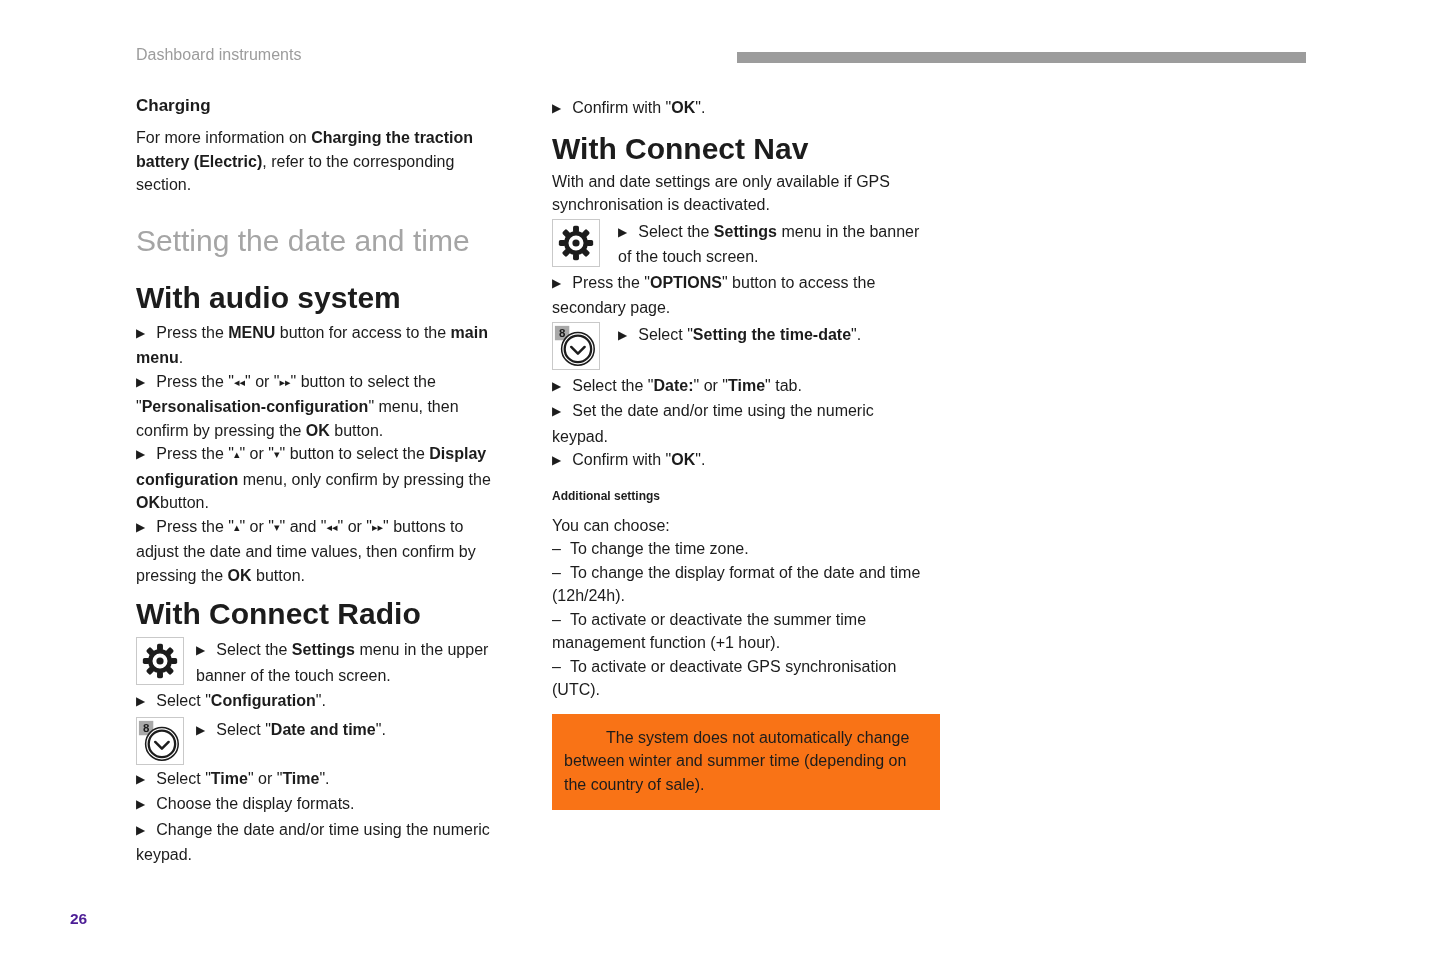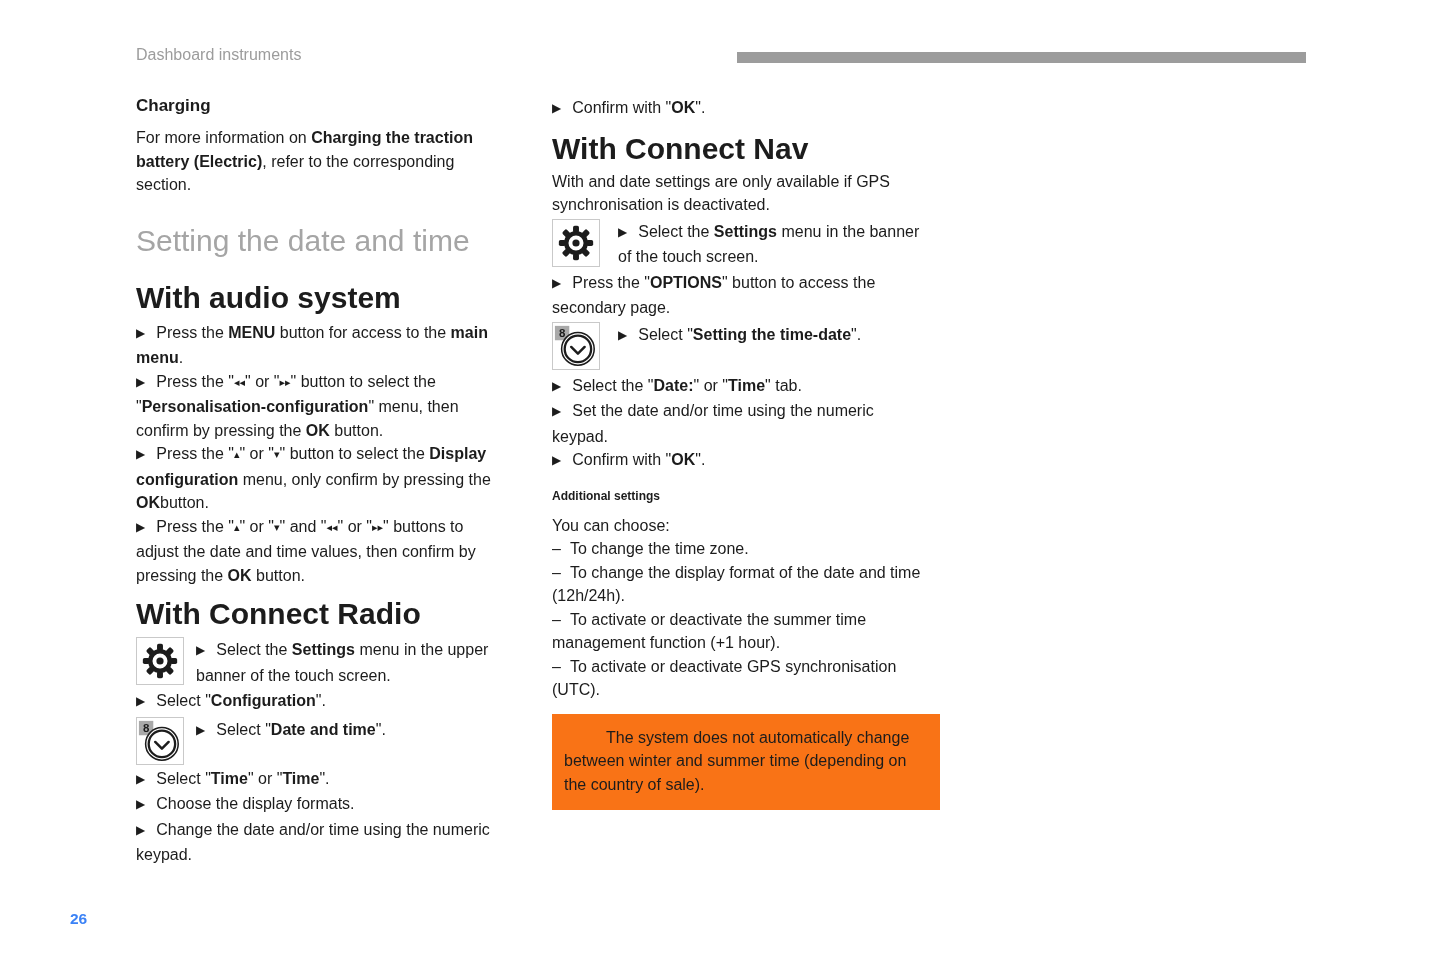--- a/index.html
+++ b/index.html
@@ -40,21 +40,21 @@
   .icon-row .row-text { padding-top:1px; }
 
   .info-box {
     margin-top:12px; background:#f97316; padding:12px 28px 14px 12px;
     box-sizing:border-box; width:388px;
   }
   .info-icon { float:left; width:10px; margin:3px 20px 4px 12px; }
   .info-icon .dot  { width:9px; height:7px;  background:#a9a9a9; margin-bottom:3px; }
   .info-icon .stem { width:9px; height:21px; background:#8f8f8f; }
 
-  .page-number { position:absolute; left:70px; top:910px; font-size:15.5px; font-weight:700; color:#3b82f6; }
+  .page-number { position:absolute; left:70px; top:910px; font-size:15.5px; font-weight:700; color:#4c1d95; }
 </style>
 </head>
 <body>
 
 <div class="page">
 
   <div class="header-title">Dashboard instruments</div>
   <div class="header-bar"></div>
 
   <div class="col col-left">

